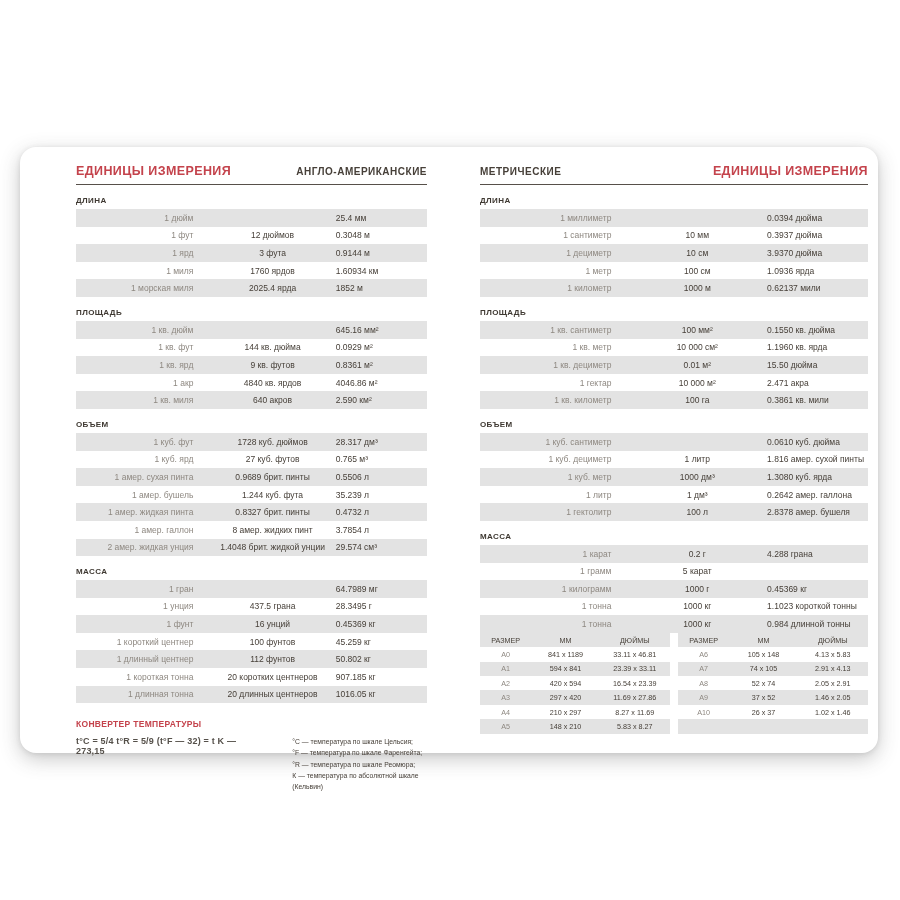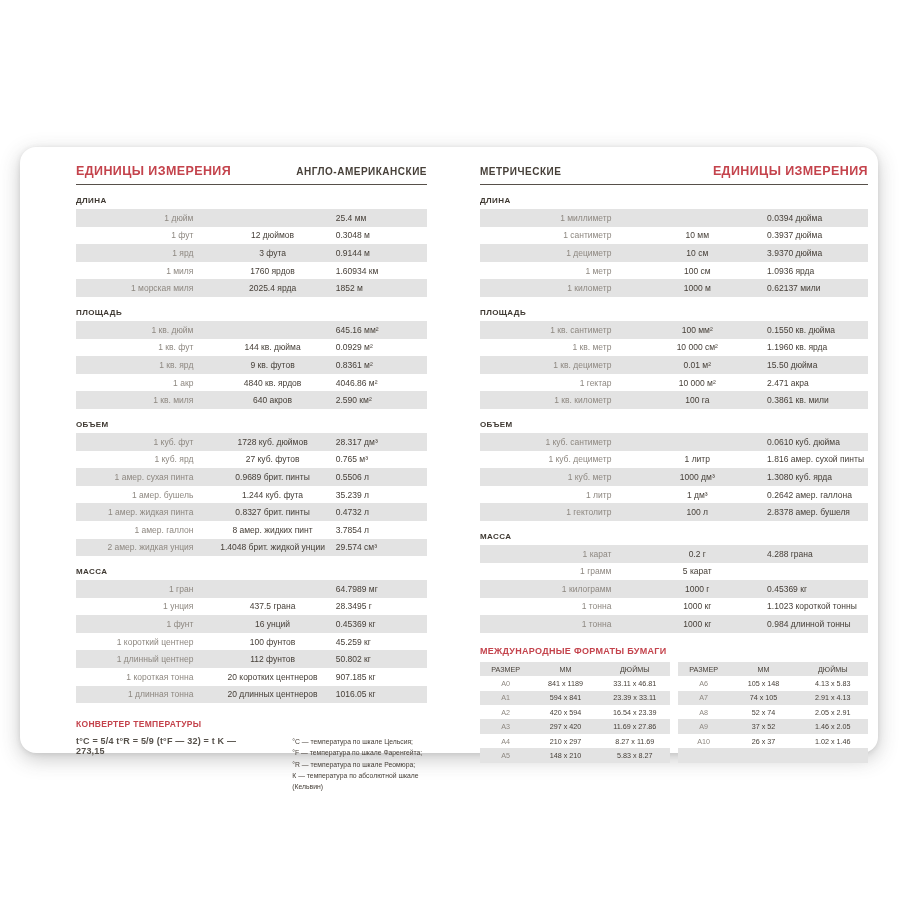--- a/index.html
+++ b/index.html
@@ -341,21 +341,20 @@
             </div>
             <div class="t-row">
               <span class="c1">1 тонна</span>
               <span class="c2">1000 кг</span>
               <span class="c3">0.984 длинной тонны</span>
             </div>
           </div>
       </div>
 
       <div>
-        <div class="paper-title">МЕЖДУНАРОДНЫЕ ФОРМАТЫ БУМАГИ</div>
         <div class="ptables">
           <div class="ptable">
             <div class="p-head">
               <span class="pc1">РАЗМЕР</span>
               <span class="pc2">ММ</span>
               <span class="pc3">ДЮЙМЫ</span>
             </div>
             <div class="p-body">
 
             <div class="p-row">

